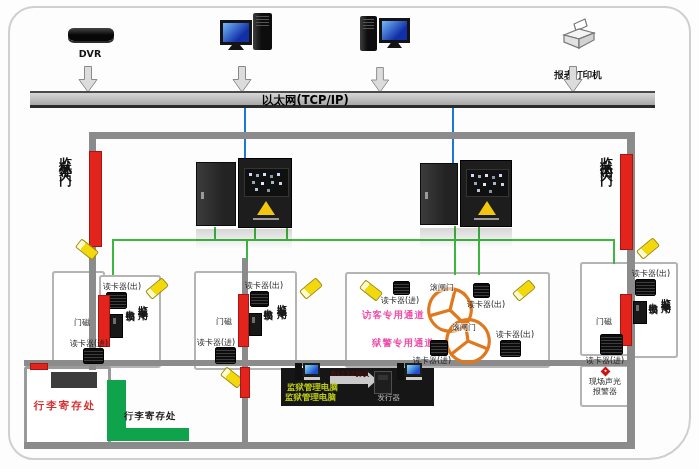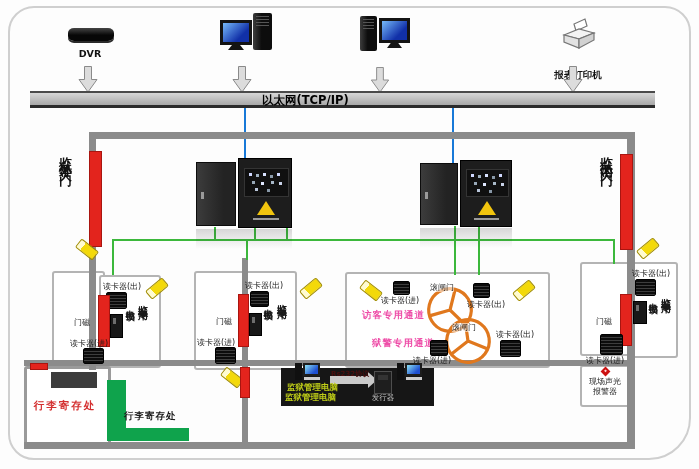--- a/index.html
+++ b/index.html
@@ -250,21 +250,21 @@
 
   <div class="banner" style="left:281px;top:368px;width:153px;height:38px;"></div>
   <div class="pcsm" style="left:295px;top:361px;">
       <div class="t"></div>
       <div class="m"></div>
       <div class="b"></div>
     </div>
   <div class="arrow-r" style="left:330px;top:376px;width:38px;"></div>
   <div class="lbl" style="left:331px;top:370px;font-size:7px;font-weight:bold;color:#4a0f0f;">Rs232协议</div>
   <div class="issuer" style="left:374px;top:371px;width:18px;height:23px;"></div>
-  <div class="lbl" style="left:366px;top:394px;width:34px;text-align:center;font-size:7.5px;color:#c0c0c0;">发行器</div>
+  <div class="lbl" style="left:366px;top:394px;width:34px;text-align:right;font-size:7.5px;color:#c0c0c0;">发行器</div>
   <div class="pcsm" style="left:397px;top:361px;">
       <div class="t"></div>
       <div class="m"></div>
       <div class="b"></div>
     </div>
   <div class="lbl" style="left:287px;top:383px;font-size:8.5px;font-weight:bold;color:#becc18;">监狱管理电脑</div>
   <div class="lbl" style="left:285px;top:393px;font-size:8.5px;font-weight:bold;color:#becc18;">监狱管理电脑</div>
 
 </div>
 

